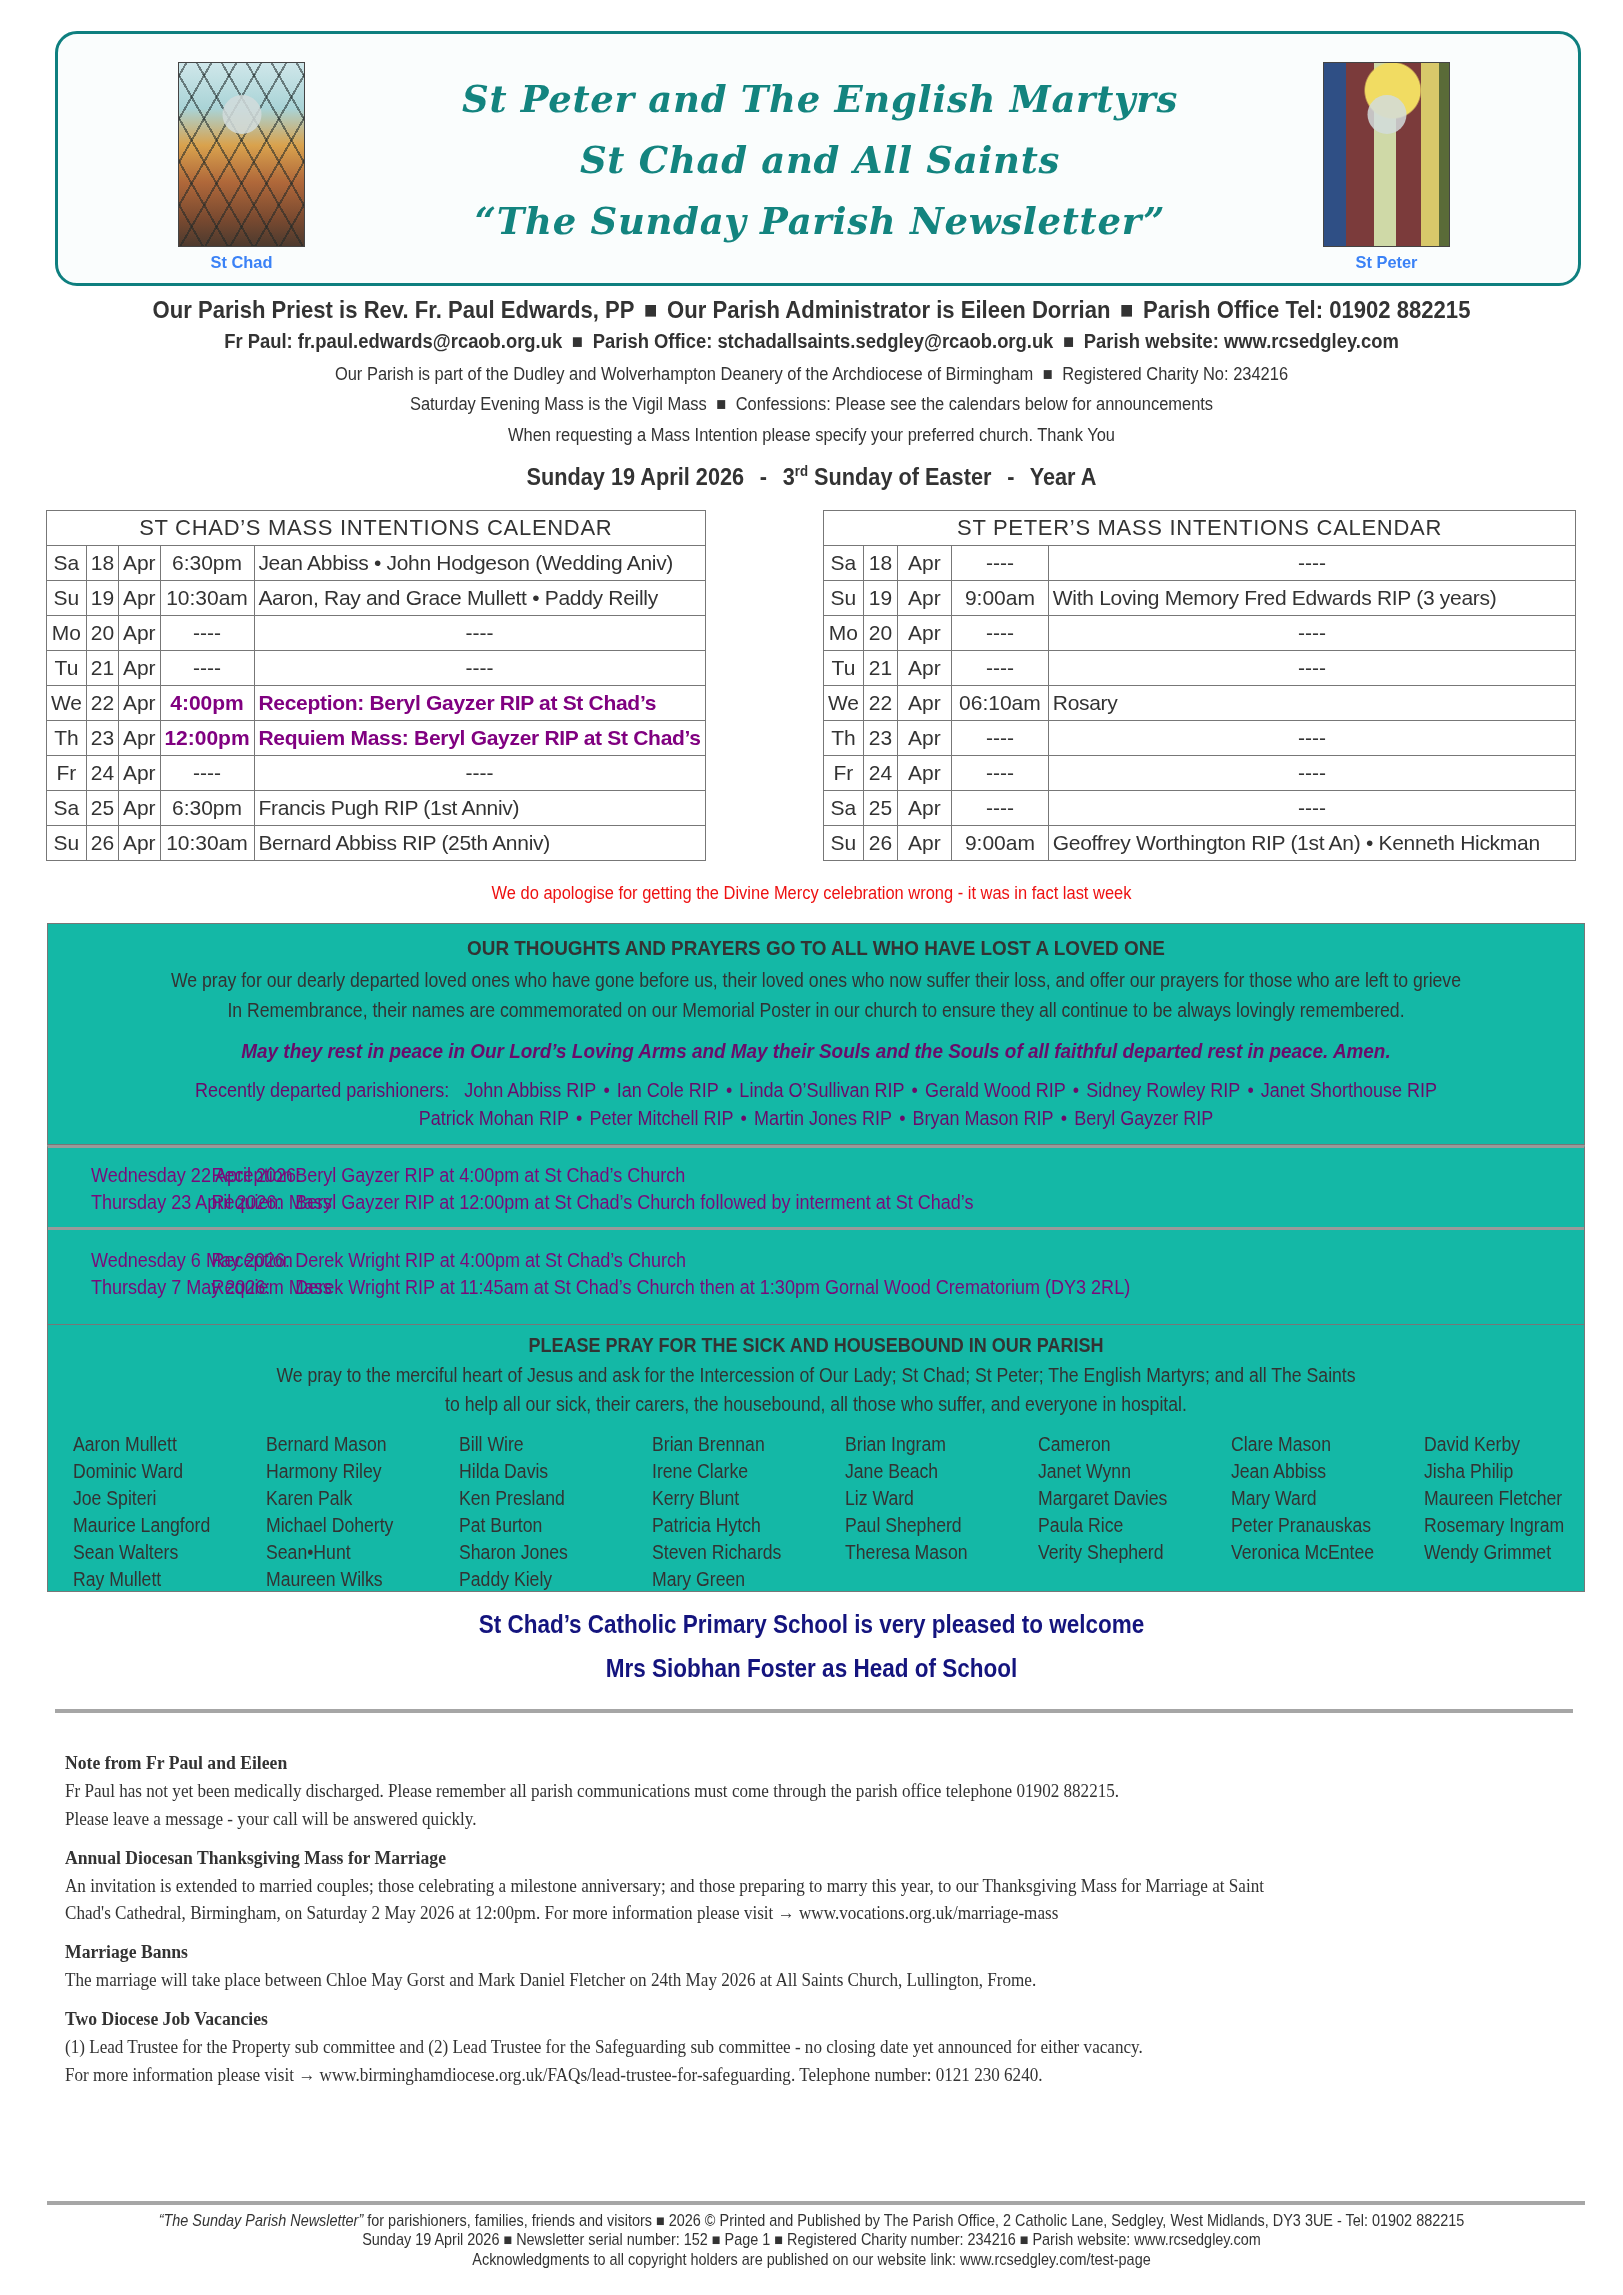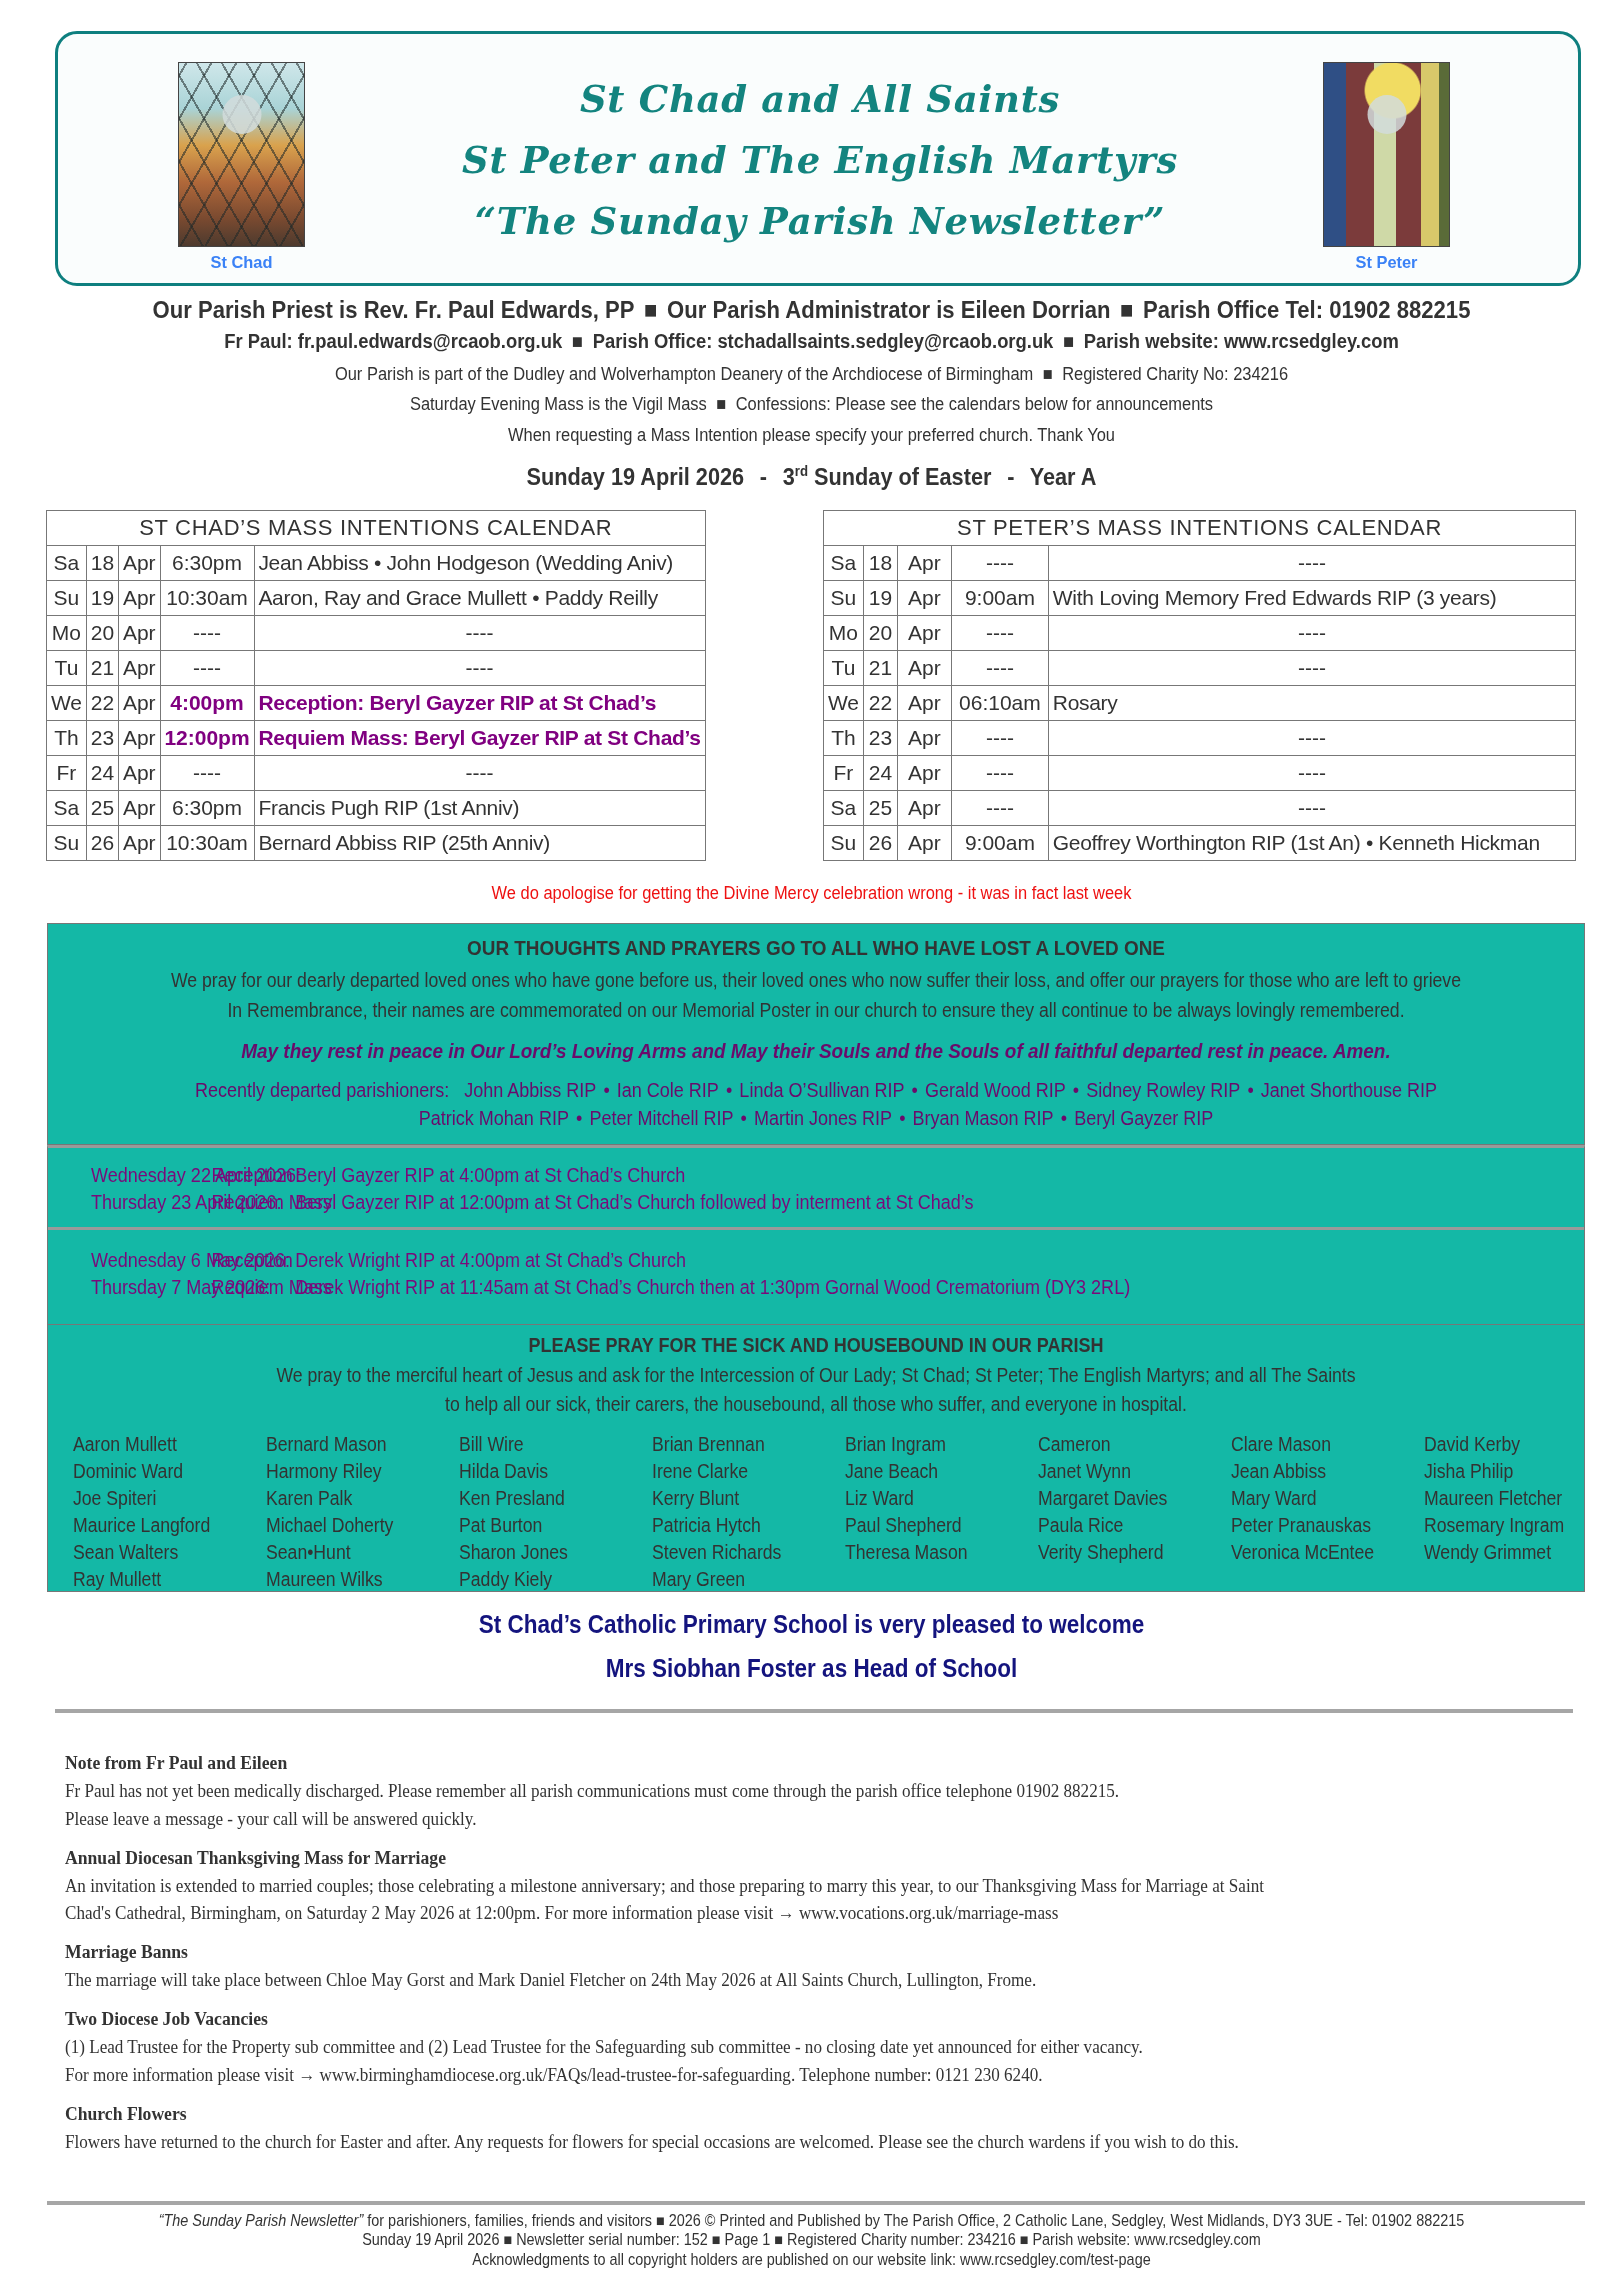--- a/index.html
+++ b/index.html
@@ -110,22 +110,22 @@
 <body>
 
 <div class="banner">
   <div class="saint left">
     <div class="img">
         <div class="fig"></div>
       </div>
     <div class="cap">St Chad</div>
   </div>
   <div class="titles">
+    <div>St Peter and The English Martyrs</div>
     <div>St Chad and All Saints</div>
-    <div>St Peter and The English Martyrs</div>
     <div>“The Sunday Parish Newsletter”</div>
   </div>
   <div class="saint right">
     <div class="img">
         <div class="fig"></div>
       </div>
     <div class="cap">St Peter</div>
   </div>
 </div>
 
@@ -424,23 +424,19 @@
     </div>
     <div class="note">
       <h3>Marriage Banns</h3>
       <p>The marriage will take place between Chloe May Gorst and Mark Daniel Fletcher on 24th May 2026 at All Saints Church, Lullington, Frome.</p>
     </div>
     <div class="note">
       <h3>Two Diocese Job Vacancies</h3>
       <p>(1)  Lead Trustee for the Property sub committee  and  (2)  Lead Trustee for the Safeguarding sub committee - no closing date yet announced for either vacancy.</p>
       <p>For more information please visit → www.birminghamdiocese.org.uk/FAQs/lead-trustee-for-safeguarding.  Telephone number: 0121 230 6240.</p>
     </div>
-    <div class="note">
-      <h3>Church Flowers</h3>
-      <p>Flowers have returned to the church for Easter and after. Any requests for flowers for special occasions are welcomed. Please see the church wardens if you wish to do this.</p>
-    </div>
   </div>
 
 <div class="hr2"></div>
 <div class="center foot foot1"><em>“The Sunday Parish Newsletter”</em><span> for parishioners, families, friends and visitors  ■  2026 © Printed and Published by The Parish Office, 2 Catholic Lane, Sedgley, West Midlands, DY3 3UE - Tel: 01902 882215</span></div>
 <div class="center foot foot2">Sunday 19 April 2026   ■   Newsletter serial number: 152   ■   Page 1   ■   Registered Charity number:  234216   ■   Parish website:  www.rcsedgley.com</div>
 <div class="center foot foot3">Acknowledgments to all copyright holders are published on our website link:  www.rcsedgley.com/test-page</div>
 
 
 </body></html>

